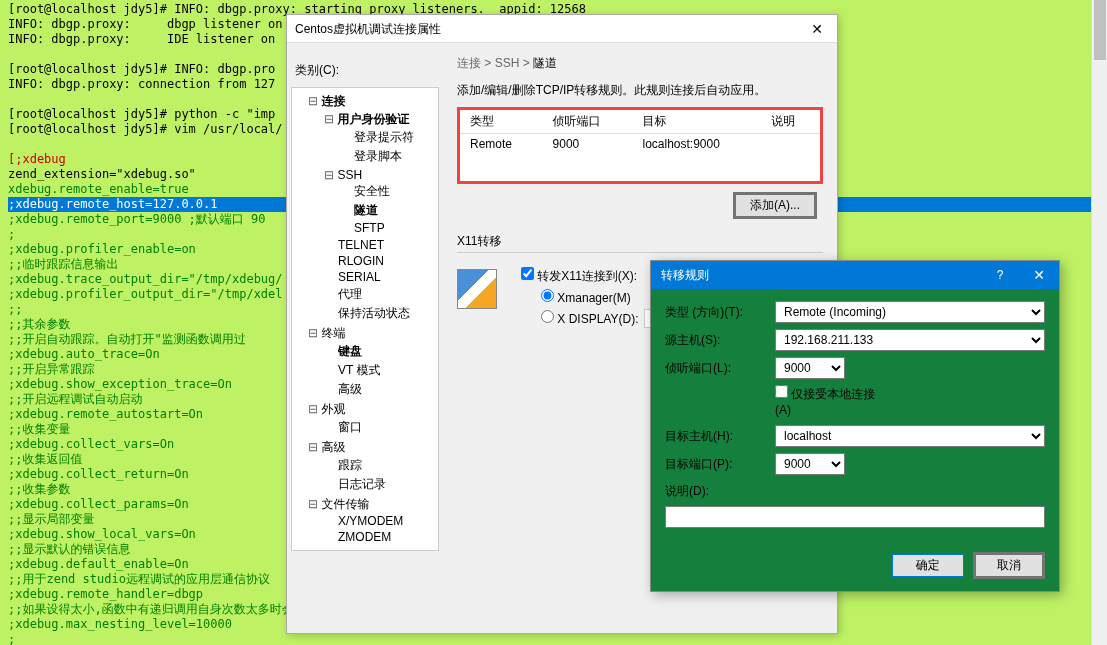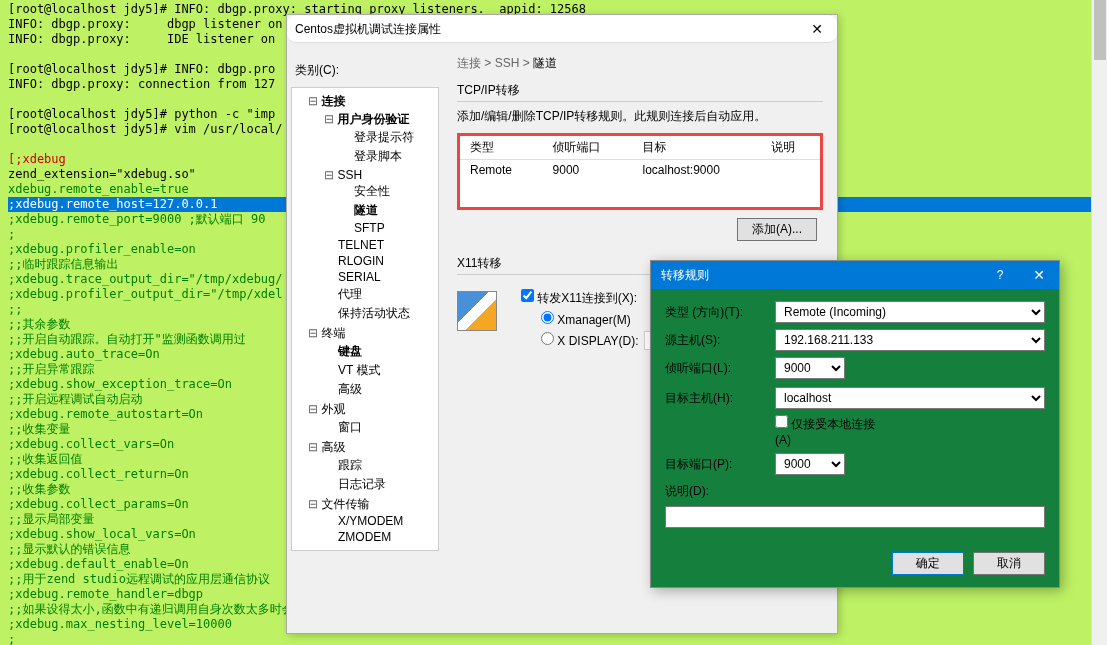--- a/index.html
+++ b/index.html
@@ -3,39 +3,39 @@
 <meta charset="utf-8">
 <style>
 * { margin: 0; padding: 0; box-sizing: border-box; }
 body { font-family: "Segoe UI", Arial, sans-serif; font-size: 12px; background: #fff; position: relative; width: 1107px; height: 645px; overflow: hidden; }
 .terminal { position: absolute; top: 0; left: 0; width: 100%; height: 100%; padding: 2px 8px; font-family: "Consolas", monospace; font-size: 12px; line-height: 15px; white-space: pre; background: #bef264; color: #000; }
 .t-red { color: #cc0000; }
 .t-green { color: #008000; }
 .sel { background: #0078d7; color: #fff; }
 
 .dlg1 { position: absolute; top: 14px; left: 286px; width: 552px; height: 620px; background: #f0f0f0; border: 1px solid #aaa; box-shadow: 2px 2px 8px rgba(0,0,0,0.2); }
-.dlg1-title { height: 28px; line-height: 28px; padding: 0 8px; background: #fff; border-bottom: 1px solid #ddd; position: relative; border-radius: 9px; }
+.dlg1-title { height: 28px; line-height: 28px; padding: 0 8px; background: #fff; border-bottom: 1px solid #ddd; position: relative; }
 .dlg1-close { position: absolute; right: 0; top: 0; width: 40px; height: 28px; text-align: center; line-height: 28px; font-size: 14px; }
 .dlg1-body { display: flex; height: calc(100% - 28px); }
 .tree-panel { width: 148px; background: #fff; border: 1px solid #ccc; margin: 4px; padding: 4px 0; overflow: auto; font-size: 12px; }
 .tree-lbl { padding: 2px 4px 4px 8px; margin-top: 17px; }
 .tree { list-style: none; }
 .tree li { padding: 1px 0 1px 16px; position: relative; white-space: nowrap; }
 .tree .node::before { content: "⊟ "; color: #666; }
 .tree .leaf { padding-left: 30px; }
 .tree .sel-node { font-weight: bold; }
 .right-panel { flex: 1; padding: 10px 14px; position: relative; }
 .breadcrumb { color: #666; padding: 2px 0 10px 0; }
 .breadcrumb .cur { color: #000; }
 .group-title { font-weight: normal; border-bottom: 1px solid #ccc; padding-bottom: 2px; margin-bottom: 6px; }
 .group-desc { margin-bottom: 8px; }
 .table-rules { width: 100%; border: 3px solid #ef4444; background: #fff; border-collapse: collapse; margin-bottom: 8px; }
 .table-rules th, .table-rules td { text-align: left; padding: 3px 10px; font-weight: normal; font-size: 12px; }
 .table-rules th { border-bottom: 1px solid #ddd; }
-.btn { background: #e1e1e1; border: 1px solid #737373; padding: 2px 14px; font-size: 12px; cursor: pointer; }
+.btn { background: #e1e1e1; border: 3px solid #737373; padding: 2px 14px; font-size: 12px; cursor: pointer; }
 .btn-row { text-align: right; padding-right: 6px; margin-bottom: 14px; }
 .x11group { margin-top: 10px; }
 .x11row { display: flex; align-items: flex-start; gap: 24px; padding: 6px 0; }
 .x11icon { width: 40px; height: 40px; background: linear-gradient(135deg, #4a90d9 40%, #fff 40%, #fff 60%, #f5a623 60%); border: 1px solid #888; margin-top: 4px; }
 .x11opts label { display: block; padding: 2px 0; }
 .x11opts input[type=text] { width: 60px; border: 1px solid #ccc; padding: 1px 4px; margin-left: 6px; }
 
 .dlg2 { position: absolute; top: 260px; left: 650px; width: 410px; background: #15803d; border: 1px solid #888; box-shadow: 3px 3px 12px rgba(0,0,0,0.3); z-index: 10; }
 .dlg2-title { background: #0078d7; color: #fff; height: 28px; line-height: 28px; padding: 0 10px; position: relative; font-size: 12px; }
 .dlg2-title .q { position: absolute; right: 44px; top: 0; width: 30px; text-align: center; }
@@ -116,21 +116,20 @@
               <li class="leaf">ZMODEM</li>
             </ul>
           </li>
         </ul>
       </div>
     </div>
     <div class="right-panel">
       <div class="breadcrumb">
         <span>连接</span> &gt; <span>SSH</span> &gt; <span class="cur">隧道</span>
       </div>
-      <div class="group-title">TCP/IP转移</div>
       <div class="group-desc">添加/编辑/删除TCP/IP转移规则。此规则连接后自动应用。</div>
       <table class="table-rules">
         <tbody>
             <tr>
           <th>类型</th>
           <th>侦听端口</th>
           <th>目标</th>
           <th>说明</th>
         </tr>
         <tr>
@@ -174,29 +173,29 @@
       <select class="wide"><option>Remote (Incoming)</option></select>
     </div>
     <div class="frow">
       <label>源主机(S):</label>
       <select class="wide"><option>192.168.211.133</option></select>
     </div>
     <div class="frow">
       <label>侦听端口(L):</label>
       <select class="narrow"><option>9000</option></select>
     </div>
+    <div class="frow">
+      <label></label>
+      <label><input type="checkbox" style=""> <span>仅接受本地连接(A)</span></label>
+    </div>
     <div class="frow" style="margin-top:8px">
       <label>目标主机(H):</label>
       <select class="wide"><option>localhost</option></select>
     </div>
     <div class="frow">
-      <label></label>
-      <label><input type="checkbox" style=""> <span>仅接受本地连接(A)</span></label>
-    </div>
-    <div class="frow">
       <label>目标端口(P):</label>
       <select class="narrow"><option>9000</option></select>
     </div>
     <div class="frow" style="margin-top:8px">
       <label>说明(D):</label>
     </div>
     <div class="frow">
       <input type="text" class="wide" style="width: 100%;" value="">
     </div>
   </div>

